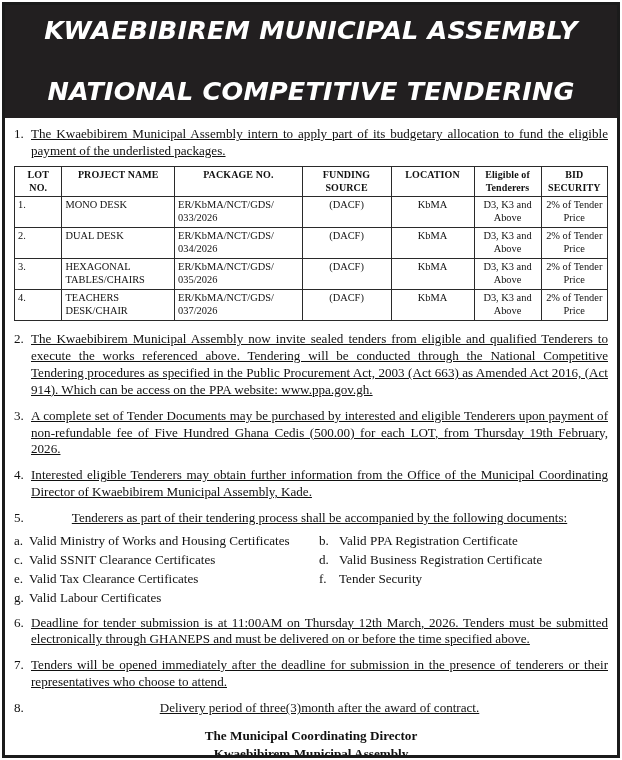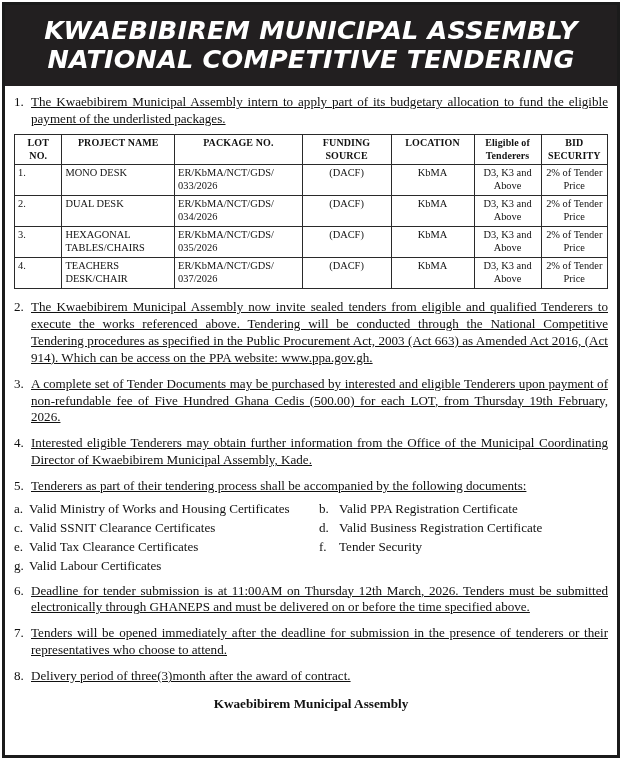--- a/index.html
+++ b/index.html
@@ -49,21 +49,21 @@
     box-sizing: border-box;
   }
   .masthead .mline {
     font-family: "DejaVu Sans", "Liberation Sans", sans-serif;
     font-weight: bold;
     font-style: italic;
     letter-spacing: 0.2px;
     line-height: 1.14;
   }
   .masthead .m1 { font-size: 25.5px; }
-  .masthead .m2 { font-size: 25.5px; }
+  .masthead .m2 { font-size: 25.5px; margin-top: 32px; }
   .masthead .m3 { font-size: 25.5px; }
 
   
   .content {
     padding: 8px 9px 0 9px;
     box-sizing: border-box;
     font-size: 13.1px;
     line-height: 1.29;
   }
 
@@ -79,21 +79,21 @@
     text-align: left;
   }
   .clause .txt {
     flex: 1 1 auto;
     text-align: justify;
     text-justify: inter-word;
     hyphens: manual;
     text-decoration: underline;
   }
   .clause.tight { margin-bottom: 6px; }
-  .clause.nojust .txt { text-align: left; }
+  .clause.nojust .txt { text-align: center; }
 
   
   table.lots {
     width: 100%;
     border-collapse: collapse;
     margin: 2px 0 10px 0;
     font-size: 10.4px;
     table-layout: fixed;
   }
   table.lots th, table.lots td {
@@ -311,18 +311,19 @@
         <div class="num">7.</div>
         <div class="txt">Tenders will be opened immediately after the deadline for submission in the presence of tenderers or their representatives who choose to attend.</div>
       </div>
 
       <div class="clause nojust">
         <div class="num">8.</div>
         <div class="txt">Delivery period of three(3)month after the award of contract.</div>
       </div>
 
       <div class="signature">
+        <div>The Municipal Coordinating Director</div>
         <div>Kwaebibirem Municipal Assembly</div>
       </div>
 
     </div>
   </div>
 </div>
 
 </body></html>

